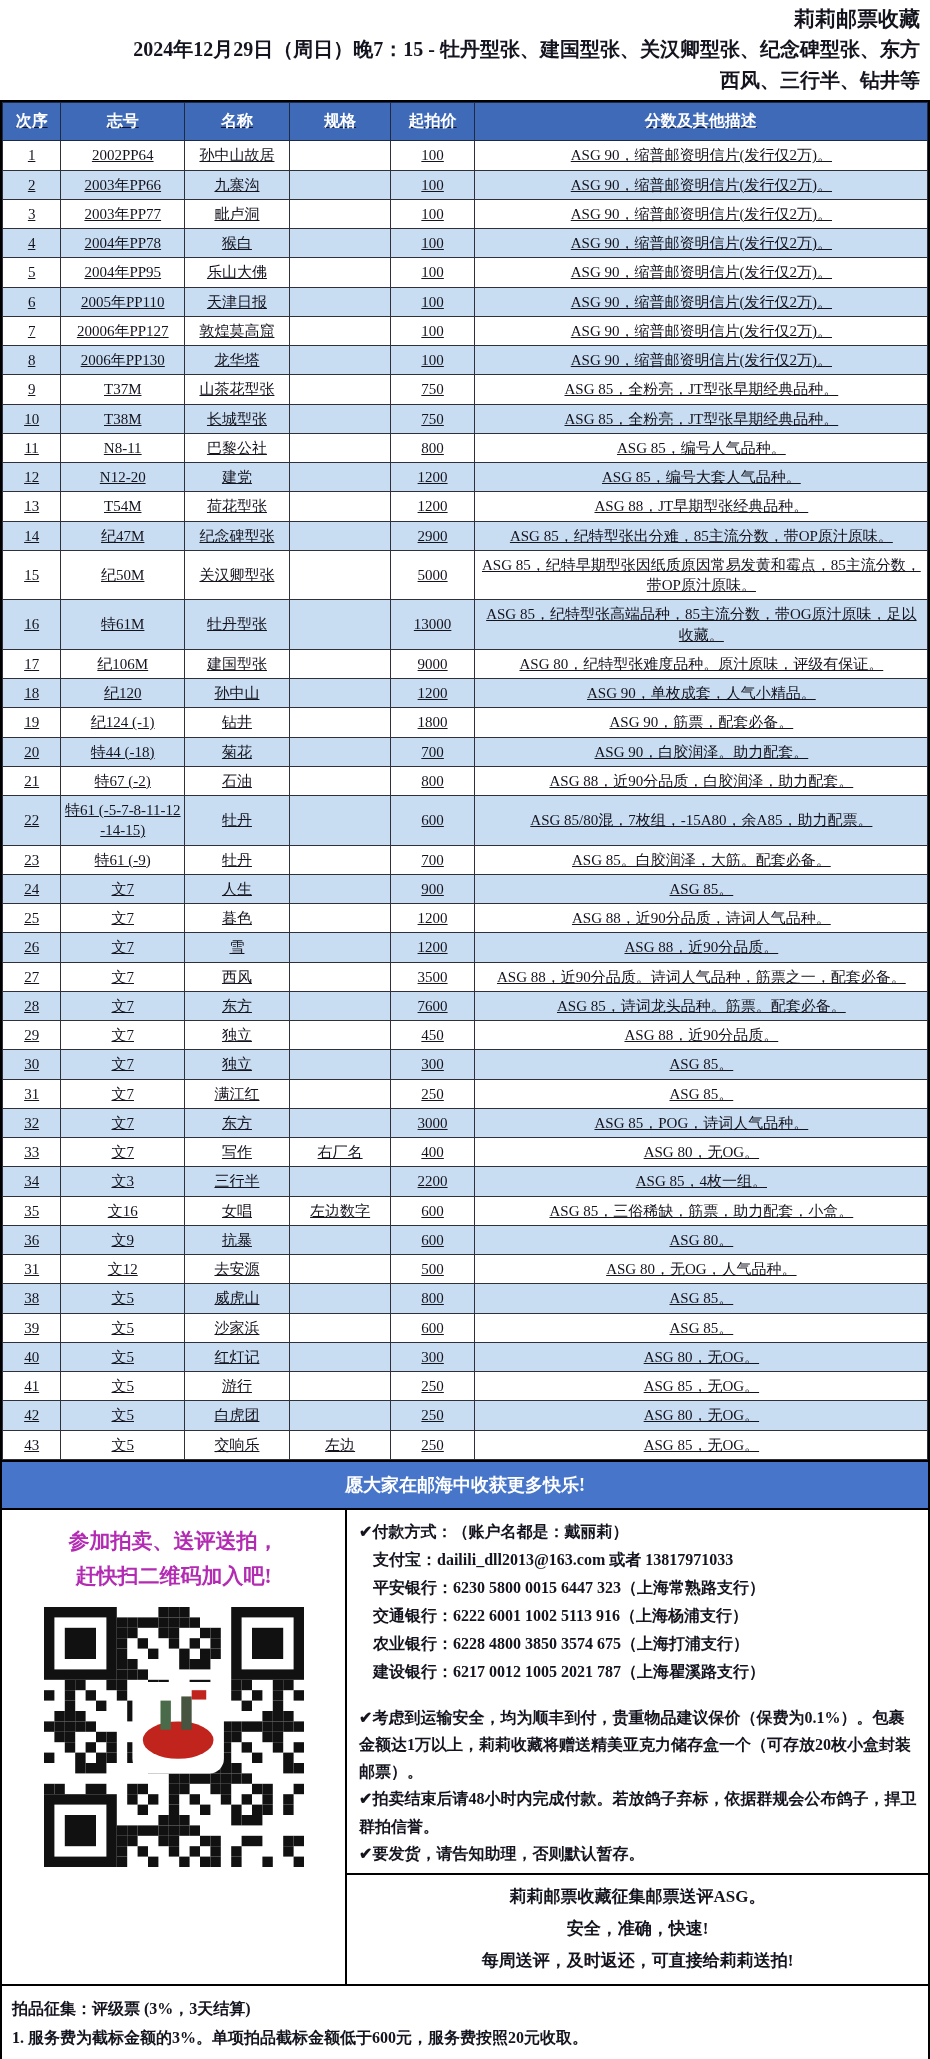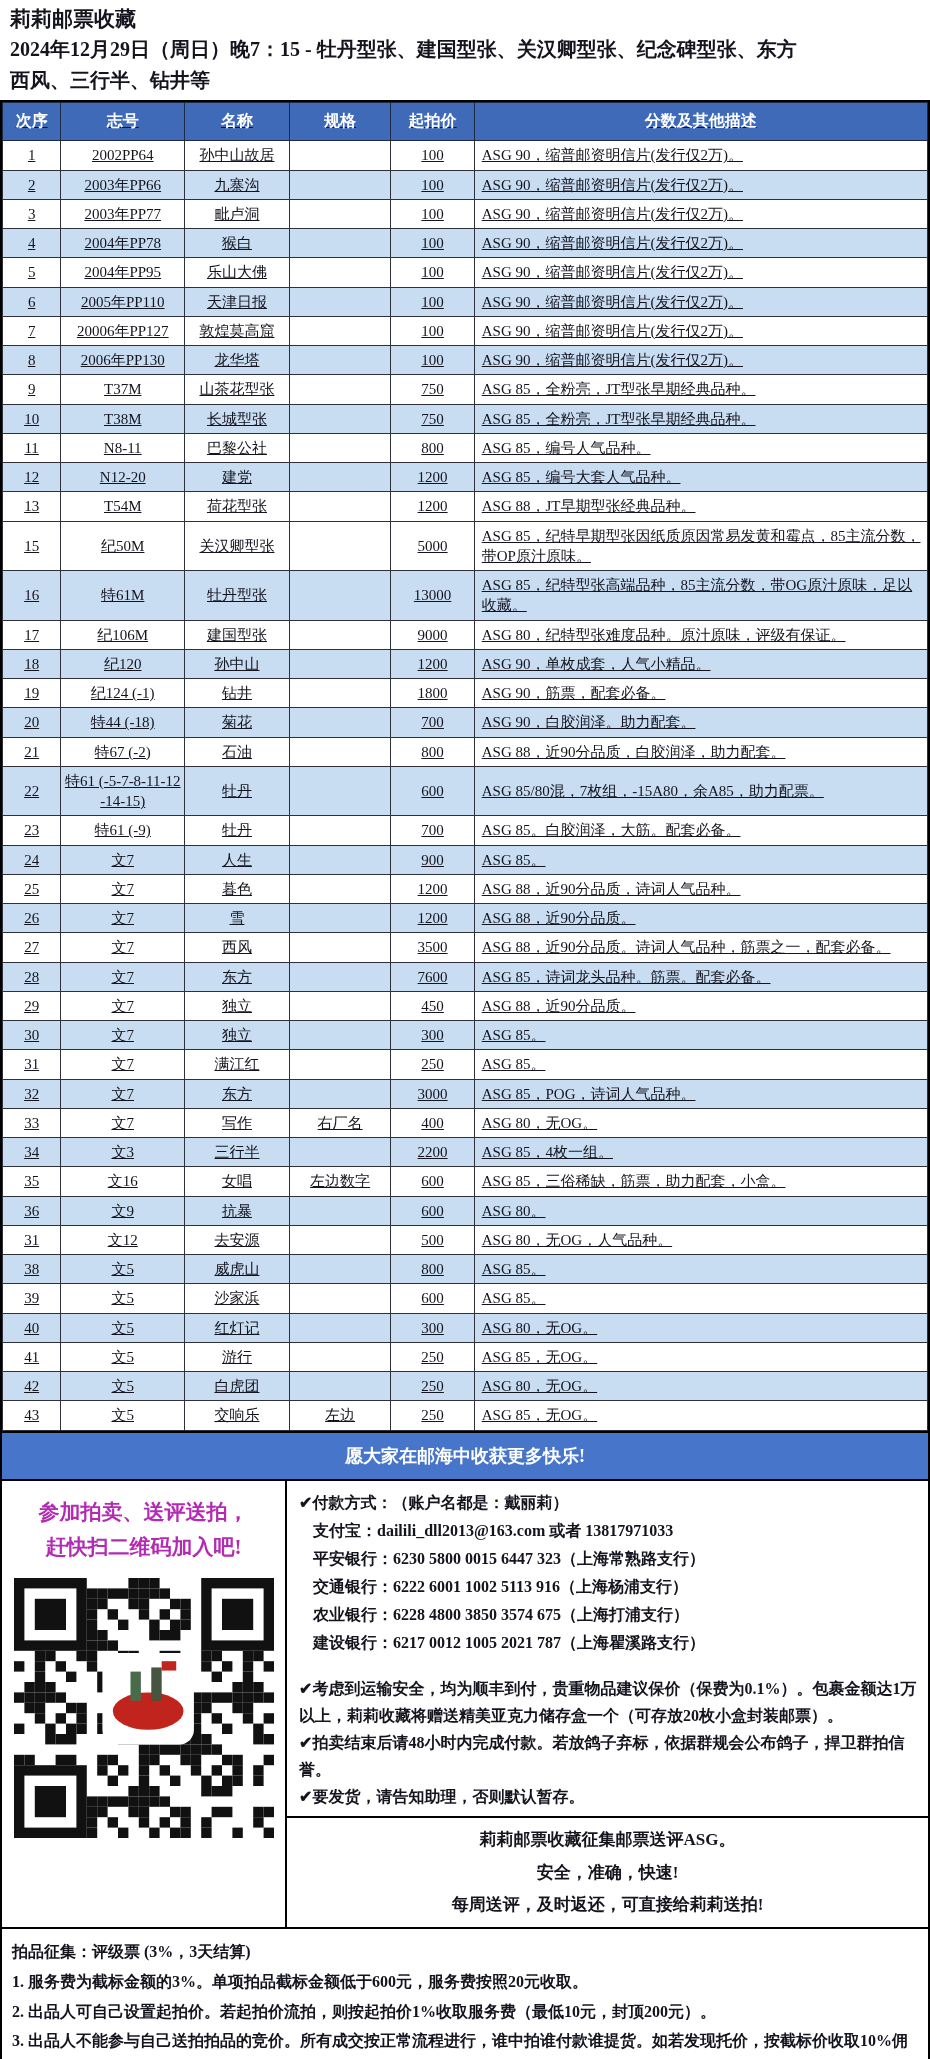--- a/index.html
+++ b/index.html
@@ -3,21 +3,21 @@
 <meta charset="utf-8">
 <style>
   html,body{margin:0;padding:0;background:#ffffff;}
   .page{
     width:930px;
     font-family:"Liberation Serif", serif;
     color:#14141f;
     box-sizing:border-box;
   }
   
-  .title-block{padding:6px 10px 4px 10px;text-align:left;}
+  .title-block{padding:6px 10px 4px 10px;text-align:right;}
   .page-title{font-size:21px;font-weight:bold;line-height:1.25;}
   .page-subtitle{font-size:20px;font-weight:bold;line-height:1.55;margin-top:2px;}
   
   .main{border:2px solid #000;border-top:2px solid #000;}
   
   table.auction{width:100%;border-collapse:collapse;table-layout:fixed;text-decoration:underline;}
   table.auction col.c-seq{width:6.3%;}
   table.auction col.c-code{width:13.4%;}
   table.auction col.c-name{width:11.3%;}
   table.auction col.c-spec{width:11.0%;}
@@ -25,32 +25,32 @@
   table.auction col.c-desc{width:49.0%;}
   table.auction th{
     background:#3f6ab8;color:#ffffff;font-size:16px;font-weight:bold;
     border:1px solid #1c2a45;padding:8px 2px;
   }
   table.auction td{
     border:1px solid #30303a;font-size:15px;padding:4px 3px;
     text-align:center;vertical-align:middle;line-height:1.35;
     word-break:break-all;
   }
-  table.auction td.desc{text-align:left;padding-left:7px;padding-right:6px;}
+  table.auction td.desc{text-align:center;padding-left:7px;padding-right:6px;}
   table.auction tr.alt td{background:#c9ddf2;}
   
   .banner{
     background:#4775c9;color:#ffffff;text-align:center;
     font-size:18px;font-weight:bold;padding:11px 4px;
     border-top:2px solid #000;border-bottom:2px solid #000;
   }
   
   .middle{display:flex;align-items:stretch;}
   .mid-left{
-    width:285px;box-sizing:border-box;border-right:2px solid #000;
+    width:345px;box-sizing:border-box;border-right:2px solid #000;
     padding:14px 8px 10px 8px;flex-shrink:0;
   }
   .promo-text{
     color:#b32bb3;font-weight:bold;font-size:21px;line-height:1.7;
     text-align:center;margin-bottom:12px;
   }
   .qr-wrap{width:260px;height:260px;margin:4px auto 0 auto;position:relative;}
   .qr-wrap svg{display:block;width:260px;height:260px;}
   .mid-right{flex:1;display:flex;flex-direction:column;}
   .pay-block{padding:8px 10px 6px 12px;font-size:16px;font-weight:600;line-height:1.75;flex:1;}
@@ -196,20 +196,28 @@
             <td>1200</td>
             <td class="desc">ASG 85，编号大套人气品种。</td>
           </tr>
           <tr>
             <td>13</td>
             <td>T54M</td>
             <td>荷花型张</td>
             <td></td>
             <td>1200</td>
             <td class="desc">ASG 88，JT早期型张经典品种。</td>
+          </tr>
+          <tr class="alt">
+            <td>14</td>
+            <td>纪47M</td>
+            <td>纪念碑型张</td>
+            <td></td>
+            <td>2900</td>
+            <td class="desc">ASG 85，纪特型张出分难，85主流分数，带OP原汁原味。</td>
           </tr>
           <tr>
             <td>15</td>
             <td>纪50M</td>
             <td>关汉卿型张</td>
             <td></td>
             <td>5000</td>
             <td class="desc">ASG 85，纪特早期型张因纸质原因常易发黄和霉点，85主流分数，带OP原汁原味。</td>
           </tr>
           <tr class="alt">

